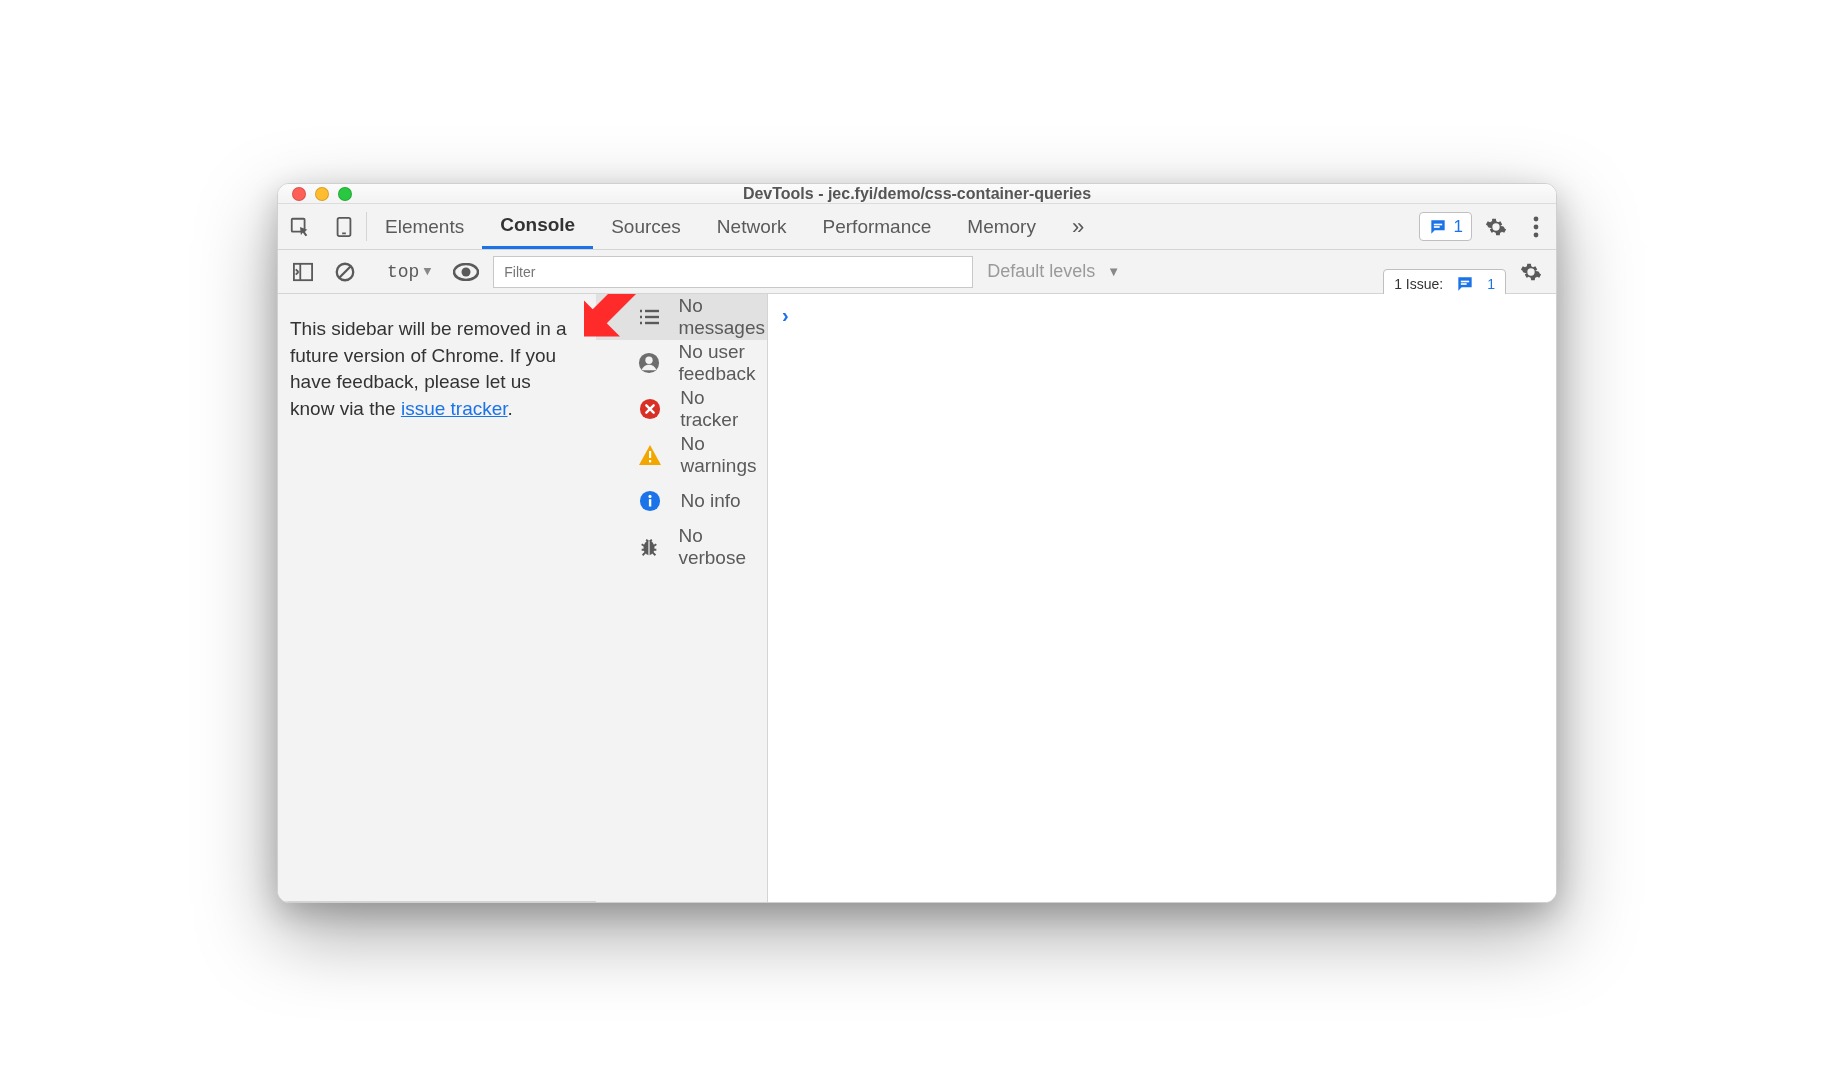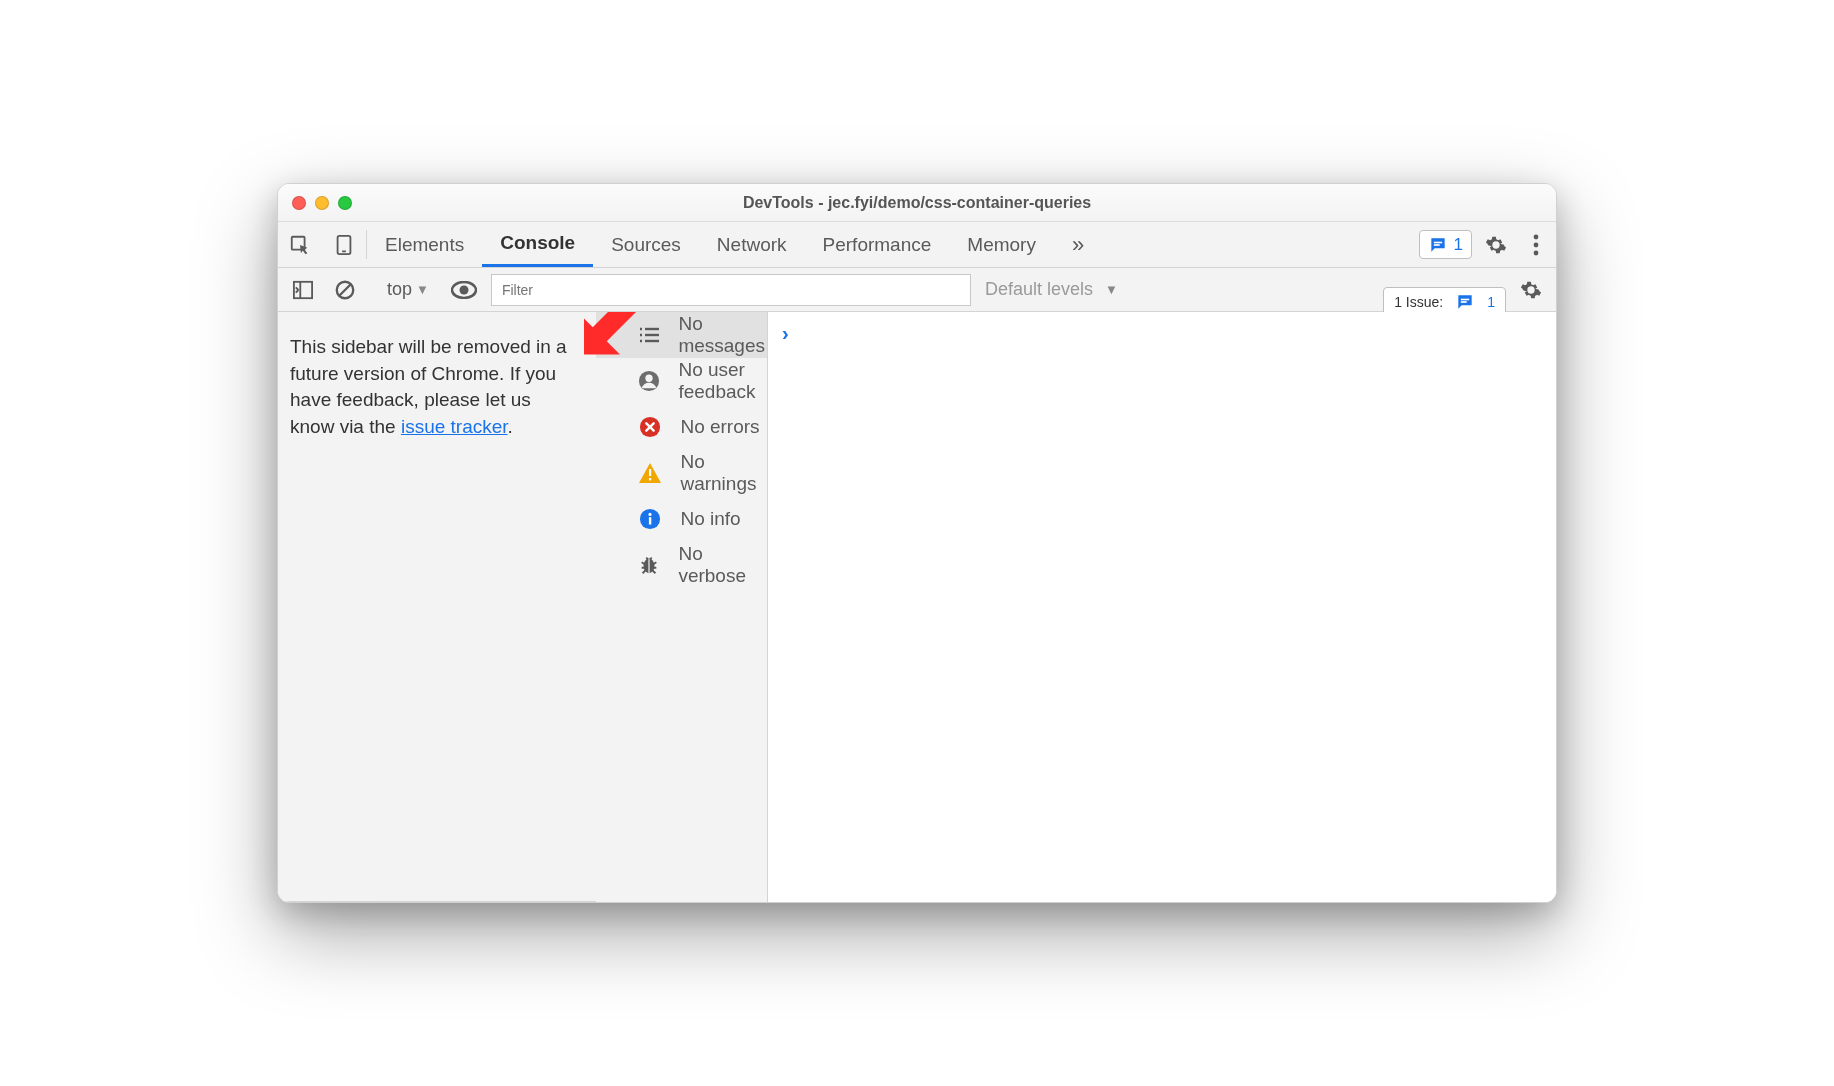--- a/index.html
+++ b/index.html
@@ -17,21 +17,21 @@
   height: 720px;
   background: #fff;
   border-radius: 12px;
   box-shadow: 0 30px 80px rgba(0,0,0,0.35), 0 10px 30px rgba(0,0,0,0.2);
   overflow: hidden;
   display: flex;
   flex-direction: column;
   border: 1px solid #d0d0d0;
 }
 .titlebar {
-  height: 38px;
+  height: 20px;
   background: linear-gradient(#fbfbfb,#f3f3f3);
   border-bottom: 1px solid #dcdcdc;
   display: flex;
   align-items: center;
   position: relative;
   padding: 0 14px;
 }
 .traffic { display: flex; gap: 9px; }
 .dot { width: 14px; height: 14px; border-radius: 50%; border: 0.5px solid rgba(0,0,0,0.15); }
 .dot.red{background:#ff5f57}.dot.yellow{background:#febc2e}.dot.green{background:#28c840}
@@ -47,21 +47,21 @@
 .tab { padding:0 18px; display:flex;align-items:center;font-size:19px;color:#5a5a5a;cursor:pointer;}
 .tab.active { color:#333; border-bottom:3px solid #1a73e8; font-weight:700;}
 .spacer{flex:1}
 .badge-box{display:flex;align-items:center;border:1px solid #bfbfbf;border-radius:4px;padding:3px 8px;gap:6px;margin:8px 4px;color:#1a73e8;font-size:17px;font-weight:500;background:#fff;}
 .iconbtn{width:40px;display:flex;align-items:center;justify-content:center;color:#5a5a5a;cursor:pointer;}
 .toolbar{
   height:44px; border-bottom:1px solid #d4d4d4; background:#f3f3f3;
   display:flex; align-items:center; padding:0 8px; gap:8px;
 }
 .tb-item{display:flex;align-items:center;justify-content:center;color:#5a5a5a;padding:0 6px;height:32px;}
-.ctx{display:flex;align-items:center;gap:4px;font-size:18px;color:#5a5a5a;padding:0 8px;}
+.ctx{display:flex;align-items:center;gap:4px;font-size:18px;color:#5a5a5a;padding:0 8px;font-family:Liberation Mono, monospace;}
 .filter{flex:0 0 480px;height:32px;border:1px solid #c8c8c8;background:#fff;font-size:14px;padding:0 10px;color:#15803d;}
 .levels{display:flex;align-items:center;gap:12px;color:#9a9a9a;font-size:18px;padding:0 6px;}
 .issues{display:flex;align-items:center;border:1px solid #bfbfbf;border-radius:4px;padding:4px 10px;gap:12px;background:#fff;font-size:14px;color:#333;margin-top:24px;}
 .body{flex:1;display:flex;overflow:hidden;}
 .sidebar{width:490px;border-right:1px solid #d4d4d4;background:#f3f3f3;display:flex;flex-direction:row;position:relative;}
 .notice{padding:22px 18px 22px 12px;font-size:19px;line-height:1.4;color:#333;border-bottom:1px solid #d4d4d4;}
 .notice a{color:#1a73e8;text-decoration:underline;}
 .filters{display:flex;flex-direction:column;}
 .frow{display:flex;align-items:center;height:46px;padding-left:42px;gap:18px;font-size:19px;color:#5a5a5a;cursor:pointer;}
 .frow.selected{background:#e1e1e1;}
@@ -213,21 +213,21 @@
             </span>
           <span>No user feedback</span>
         </div>
         <div class="frow">
           <span class="ic">
               <svg width="22" height="22" viewBox="0 0 24 24">
                 <circle cx="12" cy="12" r="11" fill="#d93025"></circle>
                 <path d="M8 8l8 8M16 8l-8 8" stroke="#fff" stroke-width="2.6" stroke-linecap="round"></path>
               </svg>
             </span>
-          <span>No errors</span>
+          <span>No tracker</span>
         </div>
         <div class="frow">
           <span class="ic">
               <svg width="24" height="22" viewBox="0 0 24 22">
                 <path d="M12 1 L23 21 H1 Z" fill="#f2a600"></path>
                 <rect x="11" y="7" width="2.2" height="7" fill="#fff"></rect>
                 <rect x="11" y="16" width="2.2" height="2.4" fill="#fff"></rect>
               </svg>
             </span>
           <span>No warnings</span>

